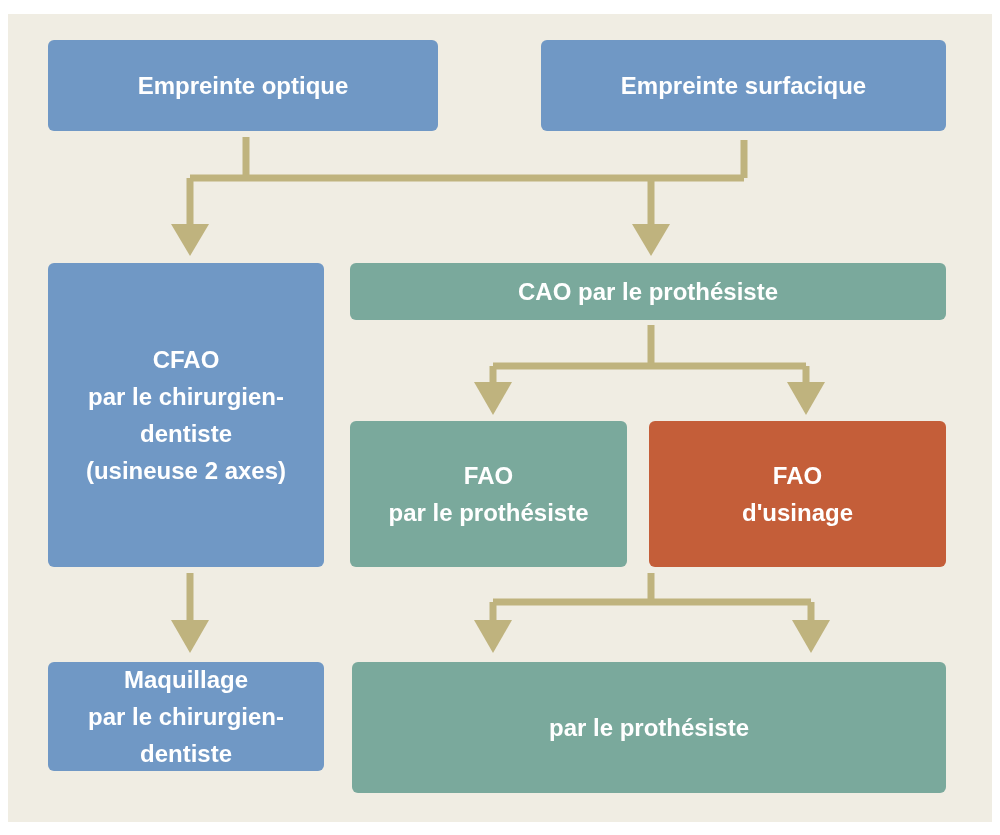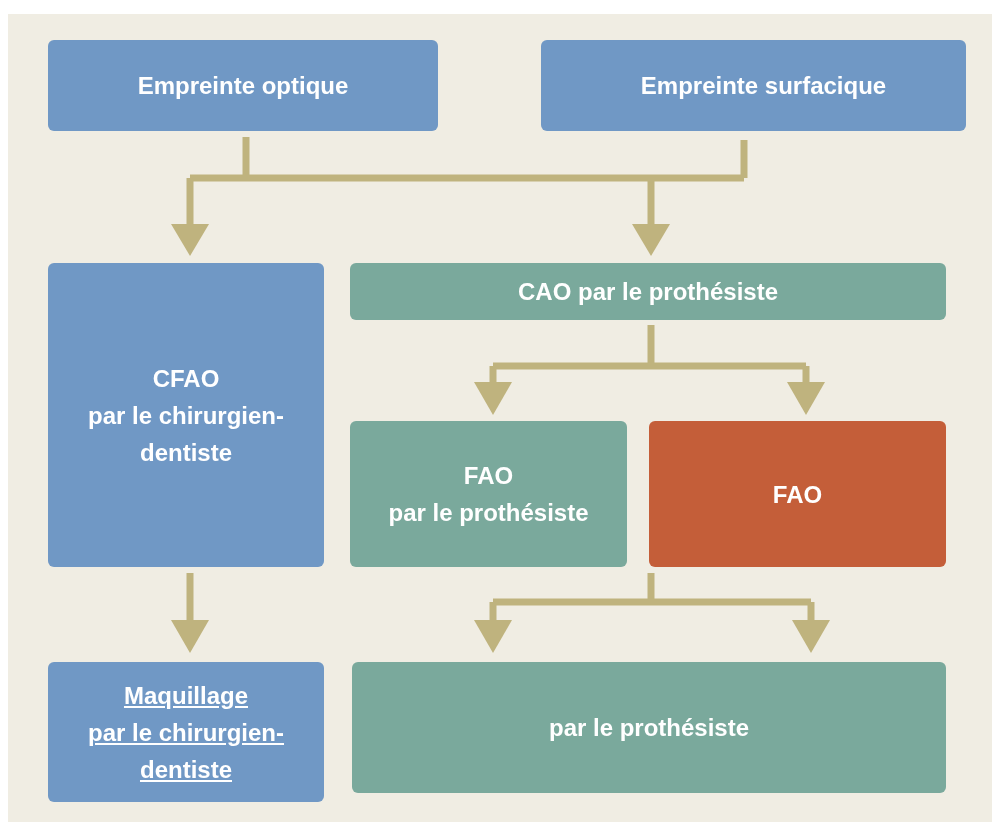--- a/index.html
+++ b/index.html
@@ -51,54 +51,56 @@
     <polygon points="792,620 830,620 811,653"></polygon>
   </g>
 </svg>
 
 <div class="box blue" style="left:48px;top:40px;width:390px;height:91px;">
   <div class="lines">
       <span>Empreinte optique</span>
     </div>
 </div>
 
-<div class="box blue" style="left:541px;top:40px;width:405px;height:91px;padding-left:20px;">
+<div class="box blue" style="left:541px;top:40px;width:405px;height:91px;">
   <div class="lines">
       <span>Empreinte surfacique</span>
     </div>
 </div>
 
 <div class="box blue" style="left:48px;top:263px;width:276px;height:304px;">
   <div class="lines">
     <span>CFAO</span>
     <span>par le chirurgien-</span>
     <span>dentiste</span>
+    <span>(usineuse 2 axes)</span>
   </div>
 </div>
 
 <div class="box green" style="left:350px;top:263px;width:596px;height:57px;">
   <div class="lines">
       <span>CAO par le prothésiste</span>
     </div>
 </div>
 
 <div class="box green" style="left:350px;top:421px;width:277px;height:146px;">
   <div class="lines">
     <span>FAO</span>
     <span>par le prothésiste</span>
   </div>
 </div>
 
 <div class="box orange" style="left:649px;top:421px;width:297px;height:146px;">
   <div class="lines">
     <span>FAO</span>
+    <span>d'usinage</span>
   </div>
 </div>
 
-<div class="box blue" style="left:48px;top:662px;width:276px;height:140px;text-decoration:underline;">
+<div class="box blue" style="left:48px;top:662px;width:276px;height:109px;">
   <div class="lines">
     <span>Maquillage</span>
     <span>par le chirurgien-</span>
     <span>dentiste</span>
   </div>
 </div>
 
 <div class="box green" style="left:352px;top:662px;width:594px;height:131px;">
   <div class="lines">
     <span>par le prothésiste</span>

